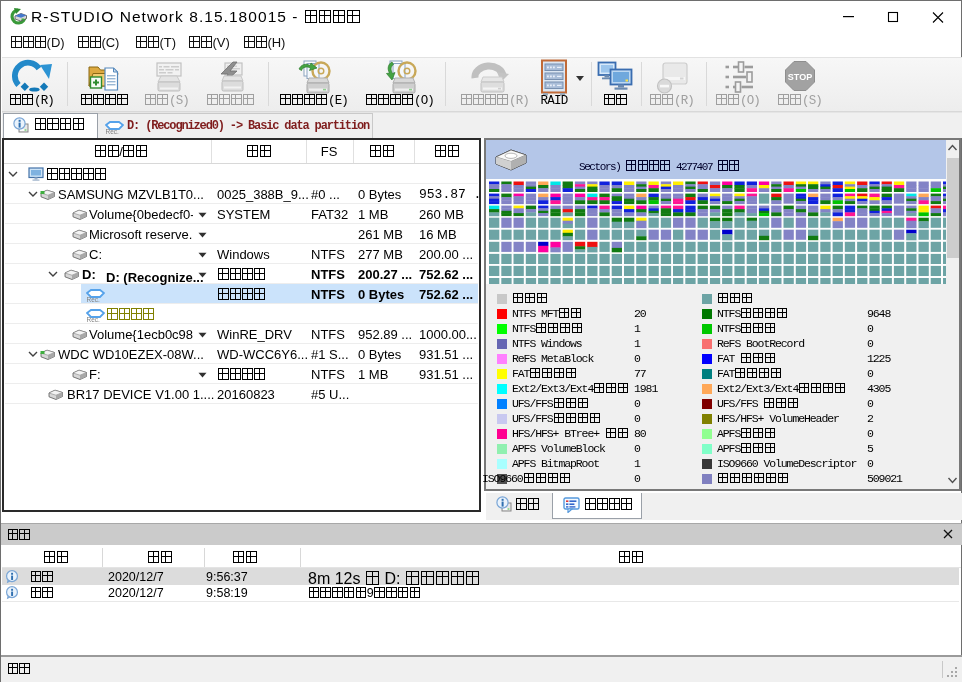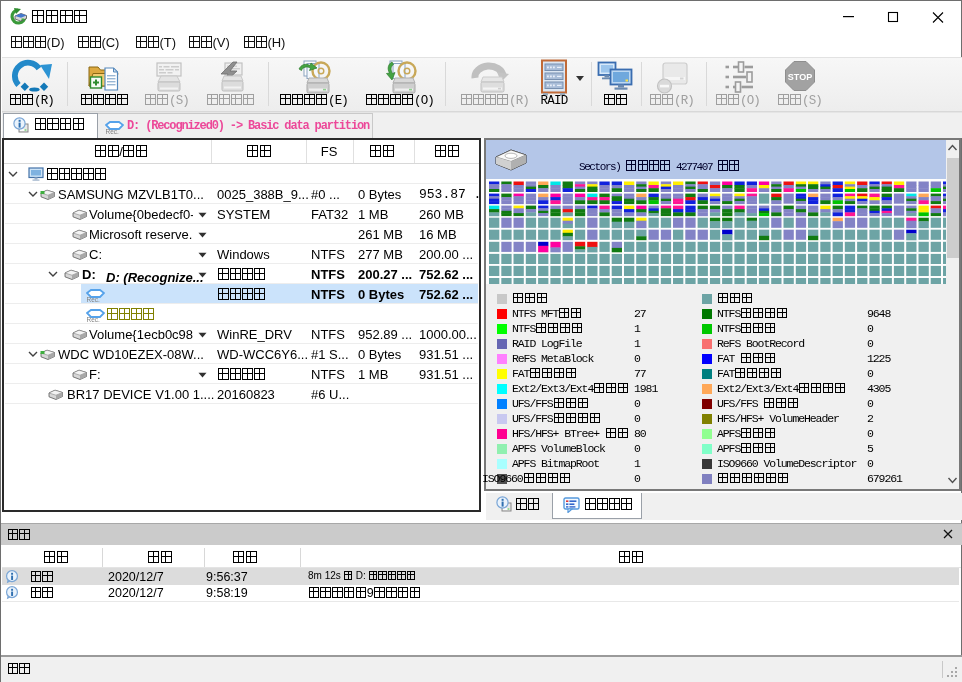--- a/index.html
+++ b/index.html
@@ -22,21 +22,21 @@
 .menu{position:absolute;top:34px;font-size:13px;color:#111;white-space:nowrap}
 </style></head><body>
 <div id="win">
 <svg class="abs" style="left:8px;top:6px" width="20" height="19" viewBox="0 0 20 19">
 <path d="M9 3 A 6.5 6.5 0 1 0 16 9" fill="none" stroke="#3a9a3a" stroke-width="3.2"></path>
 <path d="M5 1 L12 2 L7 7 Z" fill="#2e8b2e"></path>
 <path d="M6 9 L12 6.5 L17.5 8.5 L17.5 11.5 L11.5 14 L6 12 Z" fill="#d8d8d8" stroke="#505050" stroke-width="0.8"></path>
 <path d="M6 9 L12 6.5 L17.5 8.5 L12 10.8 Z" fill="#4477cc"></path>
 <rect x="12.5" y="11.5" width="2.5" height="1.5" fill="#3fae3f"></rect>
     </svg>
-<div class="abs" style="left:30px;top:7px;font-size:15.5px;color:#000"><span style="font-size:15px"><i class="z"></i><i class="z"></i><i class="z"></i><i class="z"></i></span></div>
+<div class="abs" style="left:30px;top:7px;font-size:15.5px;color:#000"><span style="letter-spacing:1.05px">R-STUDIO Network 8.15.180015 - </span><span style="font-size:15px"><i class="z"></i><i class="z"></i><i class="z"></i><i class="z"></i></span></div>
 <svg class="abs" style="left:836px;top:8px" width="115" height="16" viewBox="0 0 115 16">
 <rect x="6" y="7" width="11" height="1.2" fill="#000"></rect>
 <rect x="51.5" y="3.5" width="9" height="9" fill="none" stroke="#000" stroke-width="1.1"></rect>
 <path d="M96 3.5 L106 13.5 M106 3.5 L96 13.5" stroke="#000" stroke-width="1.1"></path>
     </svg>
 <div class="menu" style="left:9px"><i class="z"></i><i class="z"></i><i class="z"></i>(D)</div>
     <div class="menu" style="left:76px"><i class="z"></i><i class="z"></i>(C)</div>
     <div class="menu" style="left:134px"><i class="z"></i><i class="z"></i>(T)</div>
     <div class="menu" style="left:187px"><i class="z"></i><i class="z"></i>(V)</div>
     <div class="menu" style="left:242px"><i class="z"></i><i class="z"></i>(H)</div>
@@ -212,21 +212,21 @@
       <rect x="11.5" y="12.4" width="2" height="1.2" fill="#55c055"></rect>
       <circle cx="6.5" cy="6.5" r="5.6" fill="#eaf3fc" stroke="#7aa6d6" stroke-width="1.2"></circle>
       <rect x="5.6" y="2.8" width="2" height="2" fill="#2f6fb0"></rect>
       <rect x="5.6" y="5.6" width="2" height="5" fill="#2f6fb0"></rect>
     </svg>
     <div class="abs" style="left:33px;top:116px;font-size:13.5px;font-weight:bold"><i class="z"></i><i class="z"></i><i class="z"></i><i class="z"></i></div>
     <svg class="ic" style="left:104px;top:117px" width="19" height="16" viewBox="0 0 19 16">
       <path d="M1 7 L5 4 L14 4 L18 7 L14 11 L5 11 Z" fill="#ffffff" stroke="#55a2ea" stroke-width="1.8"></path>
       <text x="0.5" y="15.8" font-family="Liberation Sans" font-size="6.5" fill="#808080">Rec.</text>
     </svg>
-    <div class="abs mono" style="left:126px;top:118px;font-size:12px;letter-spacing:-1.15px;font-weight:bold;color:#ec4899">D: (Recognized0) -&gt; Basic data partition</div>
+    <div class="abs mono" style="left:126px;top:118px;font-size:12px;letter-spacing:-1.15px;font-weight:bold;color:#7f1d1d">D: (Recognized0) -&gt; Basic data partition</div>
 <div class="abs" style="left:1px;top:137px;width:479px;height:374px;background:#fff;border:2px solid #2a2a2a"></div>
 <div class="abs" style="left:210px;top:139px;width:1px;height:24px;background:#e0e0e0"></div>
 <div class="abs" style="left:305px;top:139px;width:1px;height:24px;background:#e0e0e0"></div>
 <div class="abs" style="left:352px;top:139px;width:1px;height:24px;background:#e0e0e0"></div>
 <div class="abs" style="left:413px;top:139px;width:1px;height:24px;background:#e0e0e0"></div>
 <div class="abs" style="left:3px;top:162px;width:475px;height:1px;background:#d8d8d8"></div>
 <div class="tt" style="left:60px;width:120px;top:143px;text-align:center"><i class="z"></i><i class="z"></i>/<i class="z"></i><i class="z"></i></div>
     <div class="tt" style="left:198px;width:120px;top:143px;text-align:center"><i class="z"></i><i class="z"></i></div>
     <div class="tt" style="left:268px;width:120px;top:143px;text-align:center">FS</div>
     <div class="tt" style="left:321px;width:120px;top:143px;text-align:center"><i class="z"></i><i class="z"></i></div>
@@ -313,21 +313,21 @@
     <div class="tt" style="left:216px;top:266px;font-weight:bold;"><i class="z"></i><i class="z"></i><i class="z"></i><i class="z"></i></div>
     <div class="tt" style="left:310px;top:266px;font-weight:bold;">NTFS</div>
     <div class="tt" style="left:357px;top:266px;font-weight:bold;">200.27 ...</div>
     <div class="tt" style="left:418px;top:266px;font-weight:bold;">752.62 ...</div>
     <div style="position:absolute;left:80px;top:283px;width:397px;height:20px;background:#cbe3fb"></div>
     <div style="position:absolute;left:4px;top:302px;width:473px;height:1px;background:#ededed"></div>
     <svg class="ic" style="left:85px;top:285px" width="19" height="16" viewBox="0 0 19 16">
       <path d="M1 7 L5 4 L14 4 L18 7 L14 11 L5 11 Z" fill="#ffffff" stroke="#55a2ea" stroke-width="1.8"></path>
       <text x="0.5" y="15.8" font-family="Liberation Sans" font-size="6.5" fill="#808080">Rec.</text>
     </svg>
-    <div class="tt" style="left:105px;top:269px;font-weight:bold;font-style:italic;">D: (Recognize...</div>
+    <div class="tt" style="left:105px;top:269px;font-weight:bold;">D: (Recognize...</div>
     <div class="tt" style="left:216px;top:286px;font-weight:bold;"><i class="z"></i><i class="z"></i><i class="z"></i><i class="z"></i></div>
     <div class="tt" style="left:310px;top:286px;font-weight:bold;">NTFS</div>
     <div class="tt" style="left:357px;top:286px;font-weight:bold;">0 Bytes</div>
     <div class="tt" style="left:418px;top:286px;font-weight:bold;">752.62 ...</div>
     <div style="position:absolute;left:4px;top:322px;width:473px;height:1px;background:#ededed"></div>
     <svg class="ic" style="left:85px;top:305px" width="19" height="16" viewBox="0 0 19 16">
       <path d="M1 7 L5 4 L14 4 L18 7 L14 11 L5 11 Z" fill="#ffffff" stroke="#55a2ea" stroke-width="1.8"></path>
       <text x="0.5" y="15.8" font-family="Liberation Sans" font-size="6.5" fill="#808080">Rec.</text>
     </svg>
     <div class="tt" style="left:105px;top:306px;font-weight:bold;color:#808000;"><i class="z"></i><i class="z"></i><i class="z"></i><i class="z"></i></div>
@@ -375,21 +375,21 @@
     <div class="tt" style="left:357px;top:366px;">1 MB</div>
     <div class="tt" style="left:418px;top:366px;">931.51 ...</div>
     <div style="position:absolute;left:4px;top:402px;width:473px;height:1px;background:#ededed"></div>
     <svg class="ic" style="left:46px;top:387px" width="17" height="14" viewBox="0 0 17 14">
       <path d="M2 5 L8 2.2 L15.5 4.5 L15.5 8.5 L9 11.5 L2 8.8 Z" fill="#d7d7d7" stroke="#555" stroke-width="0.8"></path>
       <path d="M2 5 L8 2.2 L15.5 4.5 L9 7.2 Z" fill="#f3f3f3" stroke="#777" stroke-width="0.5"></path>
       <path d="M9 7.2 L15.5 4.5 L15.5 8.5 L9 11.5 Z" fill="#a8a8a8"></path>
     </svg>
     <div class="tt" style="left:66px;top:386px;">BR17 DEVICE V1.00 1....</div>
     <div class="tt" style="left:216px;top:386px;">20160823</div>
-    <div class="tt" style="left:310px;top:386px;">#6 U...</div>
+    <div class="tt" style="left:310px;top:386px;">#5 U...</div>
 <div class="abs" style="left:483px;top:137px;width:477px;height:353px;background:#fff;border:2px solid #787878"></div>
 <div class="abs" style="left:485px;top:139px;width:460px;height:39px;background:#b4c6e8"></div>
 <svg class="abs" style="left:492px;top:146px" width="36" height="26" viewBox="0 0 36 26">
 <path d="M3 10 L18 3 L33 8 L33 16 L18 23 L3 17 Z" fill="#e8e8e8" stroke="#333" stroke-width="1"></path>
 <path d="M3 10 L18 3 L33 8 L18 14.5 Z" fill="#f8f8f8" stroke="#555" stroke-width="0.6"></path>
 <path d="M18 14.5 L33 8 L33 16 L18 23 Z" fill="#b0b0b0"></path>
 <path d="M3 10 L18 14.5 L18 23 L3 17 Z" fill="#d0d0d0"></path>
 <ellipse cx="18" cy="8.8" rx="6" ry="2.6" fill="#ffffff" stroke="#888" stroke-width="0.6"></ellipse>
 </svg>
 <div class="abs mono" style="left:578px;top:159px;font-size:11px;letter-spacing:-1.42px;color:#00002a;white-space:nowrap">Sectors) <span style="font-size:12px;letter-spacing:0"><i class="z"></i><i class="z"></i><i class="z"></i><i class="z"></i></span> 4277407 <span style="font-size:12px;letter-spacing:0"><i class="z"></i><i class="z"></i></span></div>
@@ -1027,26 +1027,26 @@
       <rect x="905.2" y="277.0" width="10.3" height="10.1" fill="#6da4a5"></rect>
       <rect x="917.5" y="277.0" width="10.3" height="10.1" fill="#6da4a5"></rect>
       <rect x="929.7" y="277.0" width="10.3" height="10.1" fill="#6da4a5"></rect>
       <rect x="942.0" y="277.0" width="10.3" height="10.1" fill="#6da4a5"></rect>
     </svg>
     <div class="abs" style="left:485px;top:283px;width:460px;height:205px;background:#f0f0f0"></div>
     <div class="lsw" style="left:496px;top:293px;background:#c8c8c8"></div>
     <div class="ltx" style="left:511px;top:291px"><i class="z"></i><i class="z"></i><i class="z"></i></div>
     <div class="lsw" style="left:496px;top:308px;background:#ff0000"></div>
     <div class="ltx" style="left:511px;top:306px">NTFS MFT<i class="z"></i><i class="z"></i></div>
-    <div class="ltx" style="left:633px;top:306px">27</div>
+    <div class="ltx" style="left:633px;top:306px">20</div>
     <div class="lsw" style="left:496px;top:323px;background:#00ff00"></div>
     <div class="ltx" style="left:511px;top:321px">NTFS<i class="z"></i><i class="z"></i><i class="z"></i><i class="z"></i></div>
     <div class="ltx" style="left:633px;top:321px">1</div>
     <div class="lsw" style="left:496px;top:338px;background:#6666b3"></div>
-    <div class="ltx" style="left:511px;top:336px">RAID LogFile</div>
+    <div class="ltx" style="left:511px;top:336px">NTFS Windows</div>
     <div class="ltx" style="left:633px;top:336px">1</div>
     <div class="lsw" style="left:496px;top:353px;background:#ff80ff"></div>
     <div class="ltx" style="left:511px;top:351px">ReFS MetaBlock</div>
     <div class="ltx" style="left:633px;top:351px">0</div>
     <div class="lsw" style="left:496px;top:368px;background:#ffff00"></div>
     <div class="ltx" style="left:511px;top:366px">FAT<i class="z"></i><i class="z"></i><i class="z"></i><i class="z"></i></div>
     <div class="ltx" style="left:633px;top:366px">77</div>
     <div class="lsw" style="left:496px;top:383px;background:#00ffff"></div>
     <div class="ltx" style="left:511px;top:381px">Ext2/Ext3/Ext4<i class="z"></i><i class="z"></i><i class="z"></i></div>
     <div class="ltx" style="left:633px;top:381px">1981</div>
@@ -1098,21 +1098,21 @@
     <div class="ltx" style="left:716px;top:426px">APFS<i class="z"></i><i class="z"></i><i class="z"></i></div>
     <div class="ltx" style="left:866px;top:426px">0</div>
     <div class="lsw" style="left:701px;top:443px;background:#80ffc8"></div>
     <div class="ltx" style="left:716px;top:441px">APFS<i class="z"></i><i class="z"></i><i class="z"></i></div>
     <div class="ltx" style="left:866px;top:441px">5</div>
     <div class="lsw" style="left:701px;top:458px;background:#383838"></div>
     <div class="ltx" style="left:716px;top:456px">ISO9660 VolumeDescriptor</div>
     <div class="ltx" style="left:866px;top:456px">0</div>
     <div class="lsw" style="left:701px;top:473px;background:#8080c0"></div>
     <div class="ltx" style="left:716px;top:471px"><i class="z"></i><i class="z"></i><i class="z"></i><i class="z"></i><i class="z"></i><i class="z"></i></div>
-    <div class="ltx" style="left:866px;top:471px">679261</div>
+    <div class="ltx" style="left:866px;top:471px">509021</div>
 <div class="abs" style="left:945px;top:139px;width:13px;height:349px;background:#f0f0f0"></div>
 <svg class="abs" style="left:945px;top:139px" width="13" height="17" viewBox="0 0 13 17">
       <path d="M2.5 10 L6.5 5.5 L10.5 10" fill="none" stroke="#505050" stroke-width="1.4"></path>
     </svg>
 <svg class="abs" style="left:945px;top:471px" width="13" height="17" viewBox="0 0 13 17">
       <path d="M2.5 6 L6.5 10.5 L10.5 6" fill="none" stroke="#505050" stroke-width="1.4"></path>
     </svg>
 <div class="abs" style="left:945.5px;top:157px;width:12px;height:100px;background:#cdcdcd"></div>
 <div class="abs" style="left:485px;top:492px;width:477px;height:27px;background:#f0f0f0"></div>
     <div class="abs" style="left:551px;top:492px;width:90px;height:26px;background:#fff;border:1px solid #9aa0a8;border-top:none"></div>
@@ -1154,21 +1154,21 @@
     <div class="tt" style="left:590px;width:80px;top:549px;text-align:center"><i class="z"></i><i class="z"></i></div>
     <svg class="ic" style="left:4px;top:569px" width="14" height="14" viewBox="0 0 16 16">
       <circle cx="8" cy="7" r="6.2" fill="#eaf3fc" stroke="#7aa6d6" stroke-width="1.4"></circle>
       <rect x="7" y="3.2" width="2.2" height="2.2" fill="#2f6fb0"></rect>
       <rect x="7" y="6.4" width="2.2" height="5" fill="#2f6fb0"></rect>
       <path d="M3 11 L2 15 L6 13 Z" fill="#7aa6d6"></path>
     </svg>
     <div class="tt" style="left:29px;top:569px;font-size:12.5px"><i class="z"></i><i class="z"></i></div>
     <div class="tt" style="left:107px;top:569px;font-size:12.5px">2020/12/7</div>
     <div class="tt" style="left:205px;top:569px;font-size:12.5px">9:56:37</div>
-    <div class="tt" style="left:307px;top:569px;font-size:10px">8m 12s <i class="z"></i> D: <i class="z"></i><i class="z"></i><i class="z"></i><i class="z"></i><i class="z"></i></div>
+    <div class="tt" style="left:307px;top:569px;font-size:16px">8m 12s <i class="z"></i> D: <i class="z"></i><i class="z"></i><i class="z"></i><i class="z"></i><i class="z"></i></div>
     <svg class="ic" style="left:4px;top:585px" width="14" height="14" viewBox="0 0 16 16">
       <circle cx="8" cy="7" r="6.2" fill="#eaf3fc" stroke="#7aa6d6" stroke-width="1.4"></circle>
       <rect x="7" y="3.2" width="2.2" height="2.2" fill="#2f6fb0"></rect>
       <rect x="7" y="6.4" width="2.2" height="5" fill="#2f6fb0"></rect>
       <path d="M3 11 L2 15 L6 13 Z" fill="#7aa6d6"></path>
     </svg>
     <div class="tt" style="left:29px;top:585px;font-size:12.5px"><i class="z"></i><i class="z"></i></div>
     <div class="tt" style="left:107px;top:585px;font-size:12.5px">2020/12/7</div>
     <div class="tt" style="left:205px;top:585px;font-size:12.5px">9:58:19</div>
     <div class="tt" style="left:307px;top:585px;font-size:12.5px"><i class="z"></i><i class="z"></i><i class="z"></i><i class="z"></i><i class="z"></i>9<i class="z"></i><i class="z"></i><i class="z"></i><i class="z"></i></div>

